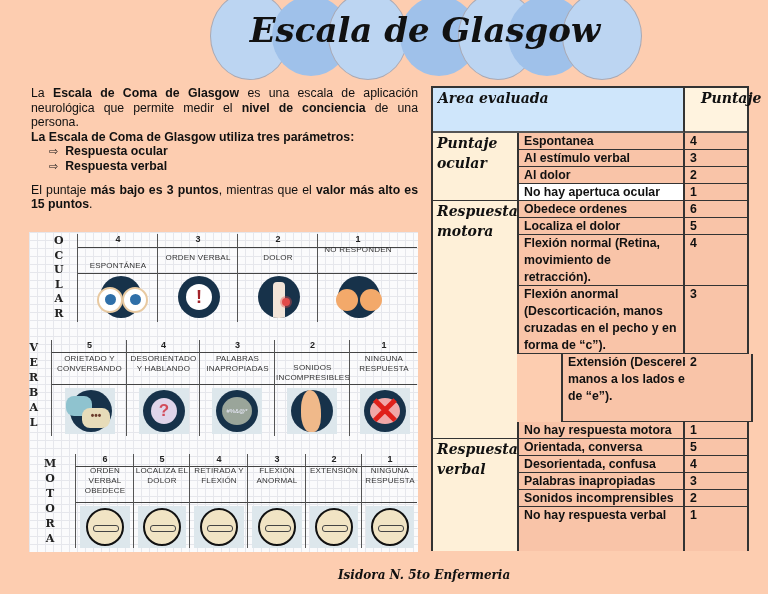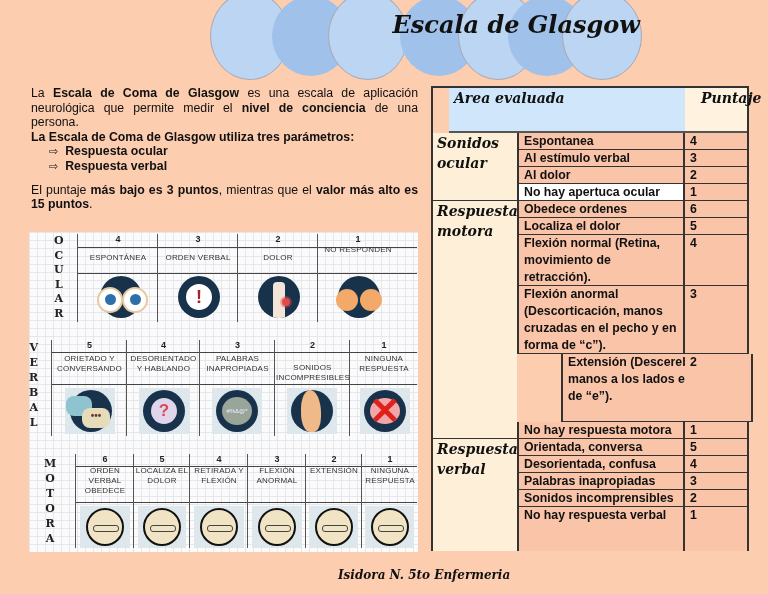--- a/index.html
+++ b/index.html
@@ -7,23 +7,23 @@
     width:768px; height:594px; overflow:hidden; position:relative;
     background:#fdcdb0;
     font-family:"Liberation Sans", sans-serif;
     color:#111;
   }
   
   .banner { position:absolute; left:210px; top:-8px; width:430px; height:88px; }
   .bubble { position:absolute; top:0; width:78px; height:86px; border-radius:50%;
             background:#bcd5f2; border:1px solid #a9a9b4; }
   .bubble.dark { background:#9fc1ea; border:none; top:4px; height:80px; }
-  .title { position:absolute; left:210px; top:10px; width:430px; text-align:right;
+  .title { position:absolute; left:210px; top:10px; width:430px; text-align:center;
            font-family:"DejaVu Serif", serif; font-style:italic; font-weight:bold;
-           font-size:24px; letter-spacing:0px; color:#111; }
+           font-size:34px; letter-spacing:0px; color:#111; }
   
   .intro { position:absolute; left:31px; top:86px; width:387px; font-size:12.3px; line-height:14.6px; }
   .intro p { margin:0; text-align:justify; }
   .intro .sub { font-weight:bold; margin:0; }
   .intro ul { list-style:none; margin:0; padding:0 0 0 18px; }
   .intro li { font-weight:bold; }
   .intro li .arr { font-weight:normal; margin-right:7px; font-size:11px; }
   .intro .score { margin-top:9px; }
   
   .info { position:absolute; left:29px; top:232px; width:389px; height:320px;
@@ -78,21 +78,21 @@
     <span>U</span>
     <span>L</span>
     <span>A</span>
     <span>R</span>
   </div>
   <div class="sec" style="left:48px; top:2px; width:340px; height:88px;">
     <div class="hline" style="left:0; width:340px; top:13px;"></div>
     <div class="hline" style="left:0; width:340px; top:39px;"></div>
     <div class="col" style="left:0; width:80px; height:88px;">
       <div class="num">4</div>
-      <div class="lab" style="margin-top:9px">ESPONTÁNEA</div>
+      <div class="lab" style="margin-top:17px">ESPONTÁNEA</div>
       <div class="ico" style="left:22px; top:42px; width:42px; height:42px; background:#17324a;">
         <div style="position:absolute; left:-3px; top:11px; width:22px; height:22px; border-radius:50%; background:#fff; border:2px solid #e8c9a0;"></div>
         <div style="position:absolute; left:22px; top:11px; width:22px; height:22px; border-radius:50%; background:#fff; border:2px solid #e8c9a0;"></div>
         <div style="position:absolute; left:5px; top:18px; width:11px; height:11px; border-radius:50%; background:#2f6fa8;"></div>
         <div style="position:absolute; left:30px; top:18px; width:11px; height:11px; border-radius:50%; background:#2f6fa8;"></div>
       </div>
     </div>
     <div class="col" style="left:80px; width:80px; height:88px;">
       <div class="num">3</div>
       <div class="lab" style="margin-top:9px">ORDEN VERBAL</div>
@@ -232,32 +232,32 @@
       <div class="sqbg" style="left:4px; top:52px; width:48px; height:42px;"></div>
       <div class="ico" style="left:9px; top:54px; width:34px; height:34px; background:#f1e4c4; border:2px solid #111;">
         <div style="position:absolute; left:5px; top:15px; width:24px; height:5px; border:1px solid #444; border-radius:3px;"></div>
       </div>
       </div>
     </div>
 </div>
 
 <div class="gtable">
 
-  <div class="cell script" style="left:16px; top:0; width:252px; height:45px; background:#cfe6fb; border-right:2px solid #333; border-bottom:2px solid #555; padding-top:0;">Area evaluada</div>
+  <div class="cell script" style="left:0; top:0; width:252px; height:45px; background:#cfe6fb; border-right:2px solid #333; border-bottom:2px solid #555; padding-top:0;">Area evaluada</div>
   <div class="cell script" style="left:252px; top:0; width:62px; height:45px; background:#fff3df; border-bottom:2px solid #555; padding-left:16px;">Puntaje</div>
   <div id="table-body">
       <div class="cell" style="left: 84px; top: 45px; width: 168px; height: 17px; background: rgb(249, 196, 168); border-left: 2px solid rgb(51, 51, 51); border-right: 2px solid rgb(51, 51, 51); border-bottom: 1px solid rgb(51, 51, 51);">Espontanea</div>
       <div class="cell" style="left: 252px; top: 45px; width: 62px; height: 17px; background: rgb(249, 196, 168); border-bottom: 1px solid rgb(51, 51, 51);">4</div>
       <div class="cell" style="left: 84px; top: 62px; width: 168px; height: 17px; background: rgb(249, 196, 168); border-left: 2px solid rgb(51, 51, 51); border-right: 2px solid rgb(51, 51, 51); border-bottom: 1px solid rgb(51, 51, 51);">Al estímulo verbal</div>
       <div class="cell" style="left: 252px; top: 62px; width: 62px; height: 17px; background: rgb(249, 196, 168); border-bottom: 1px solid rgb(51, 51, 51);">3</div>
       <div class="cell" style="left: 84px; top: 79px; width: 168px; height: 17px; background: rgb(249, 196, 168); border-left: 2px solid rgb(51, 51, 51); border-right: 2px solid rgb(51, 51, 51); border-bottom: 1px solid rgb(51, 51, 51);">Al dolor</div>
       <div class="cell" style="left: 252px; top: 79px; width: 62px; height: 17px; background: rgb(249, 196, 168); border-bottom: 1px solid rgb(51, 51, 51);">2</div>
       <div class="cell" style="left: 84px; top: 96px; width: 168px; height: 17px; background: #ffffff; border-left: 2px solid rgb(51, 51, 51); border-right: 2px solid rgb(51, 51, 51); border-bottom: 1px solid rgb(51, 51, 51);">No hay apertuca ocular</div>
       <div class="cell" style="left: 252px; top: 96px; width: 62px; height: 17px; background: rgb(249, 196, 168); border-bottom: 1px solid rgb(51, 51, 51);">1</div>
-      <div class="cell script" style="left: 0px; top: 45px; width: 84px; height: 68px; background: rgb(254, 240, 216); padding: 0px 4px; border-bottom: 1px solid rgb(51, 51, 51);">Sonidos ocular</div>
+      <div class="cell script" style="left: 0px; top: 45px; width: 84px; height: 68px; background: rgb(254, 240, 216); padding: 0px 4px; border-bottom: 1px solid rgb(51, 51, 51);">Puntaje ocular</div>
       <div class="cell" style="left: 84px; top: 113px; width: 168px; height: 17px; background: rgb(249, 196, 168); border-left: 2px solid rgb(51, 51, 51); border-right: 2px solid rgb(51, 51, 51); border-bottom: 1px solid rgb(51, 51, 51);">Obedece ordenes</div>
       <div class="cell" style="left: 252px; top: 113px; width: 62px; height: 17px; background: rgb(249, 196, 168); border-bottom: 1px solid rgb(51, 51, 51);">6</div>
       <div class="cell" style="left: 84px; top: 130px; width: 168px; height: 17px; background: rgb(249, 196, 168); border-left: 2px solid rgb(51, 51, 51); border-right: 2px solid rgb(51, 51, 51); border-bottom: 1px solid rgb(51, 51, 51);">Localiza el dolor</div>
       <div class="cell" style="left: 252px; top: 130px; width: 62px; height: 17px; background: rgb(249, 196, 168); border-bottom: 1px solid rgb(51, 51, 51);">5</div>
       <div class="cell" style="left: 84px; top: 147px; width: 168px; height: 51px; background: rgb(249, 196, 168); border-left: 2px solid rgb(51, 51, 51); border-right: 2px solid rgb(51, 51, 51); border-bottom: 1px solid rgb(51, 51, 51);">Flexión normal (Retina, movimiento de retracción).</div>
       <div class="cell" style="left: 252px; top: 147px; width: 62px; height: 51px; background: rgb(249, 196, 168); border-bottom: 1px solid rgb(51, 51, 51);">4</div>
       <div class="cell" style="left: 84px; top: 198px; width: 168px; height: 68px; background: rgb(249, 196, 168); border-left: 2px solid rgb(51, 51, 51); border-right: 2px solid rgb(51, 51, 51); border-bottom: 1px solid rgb(51, 51, 51);">Flexión anormal (Descorticación, manos cruzadas en el pecho y en forma de “c”).</div>
       <div class="cell" style="left: 252px; top: 198px; width: 62px; height: 68px; background: rgb(249, 196, 168); border-bottom: 1px solid rgb(51, 51, 51);">3</div>
       <div class="cell" style="left: 84px; top: 266px; width: 192px; height: 68px; background: rgb(249, 196, 168); border-left: 2px solid rgb(51, 51, 51); border-right: 2px solid rgb(51, 51, 51); border-bottom: 1px solid rgb(51, 51, 51); margin-left: 44px;">Extensión (Descerebración, manos a los lados en forma de “e”).</div>
       <div class="cell" style="left: 252px; top: 266px; width: 62px; height: 68px; background: rgb(249, 196, 168); border-bottom: 1px solid rgb(51, 51, 51);">2</div>

